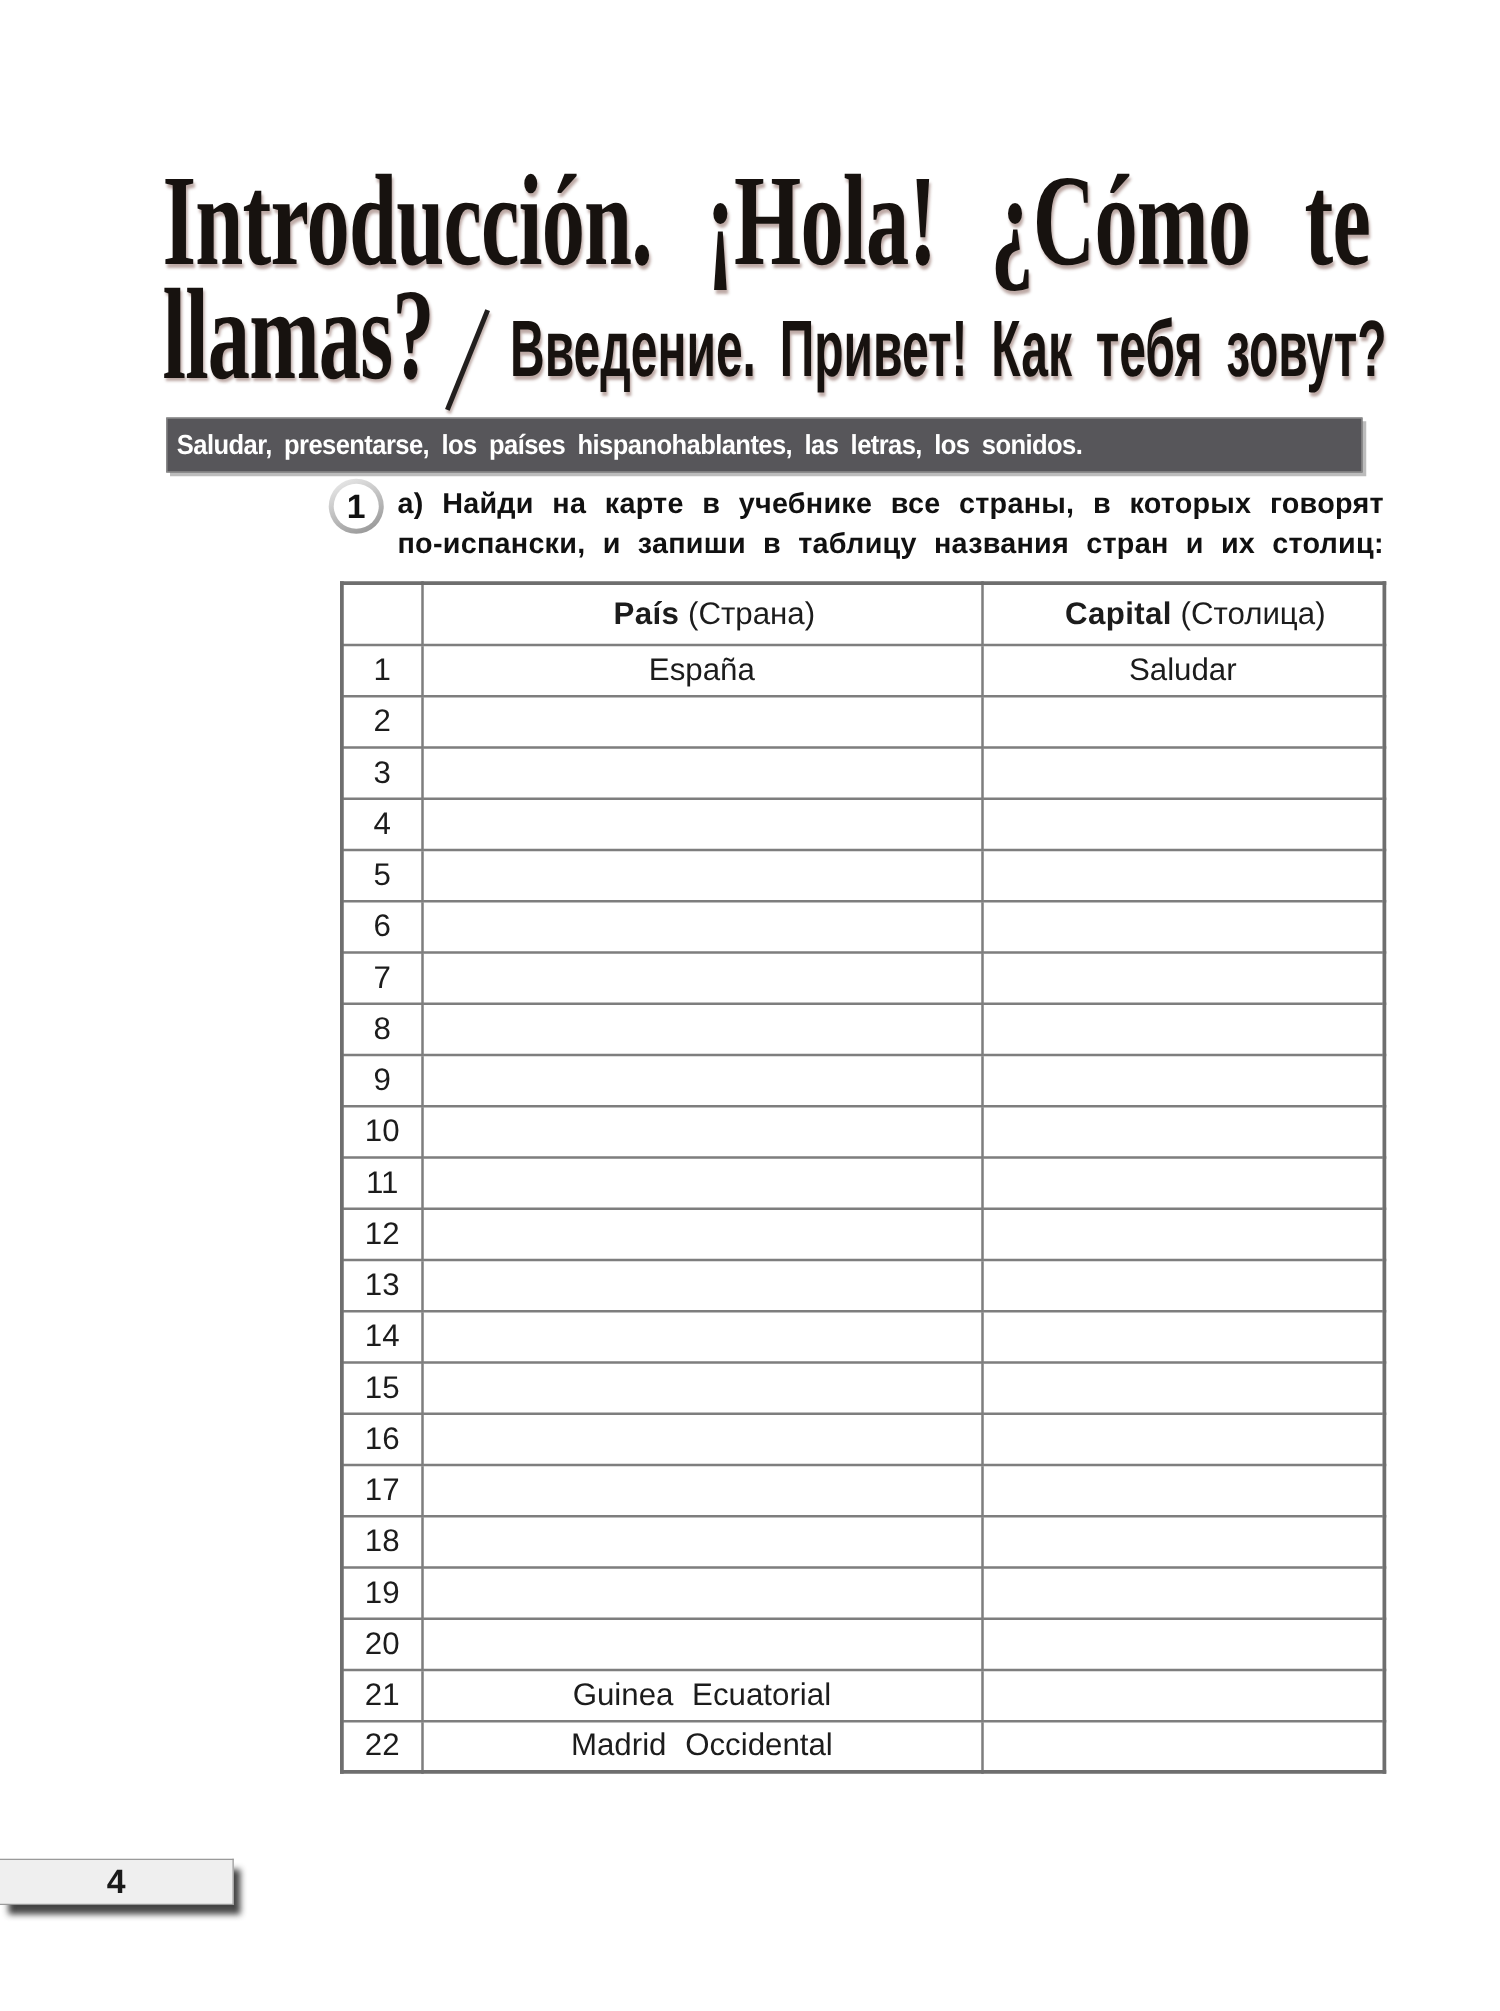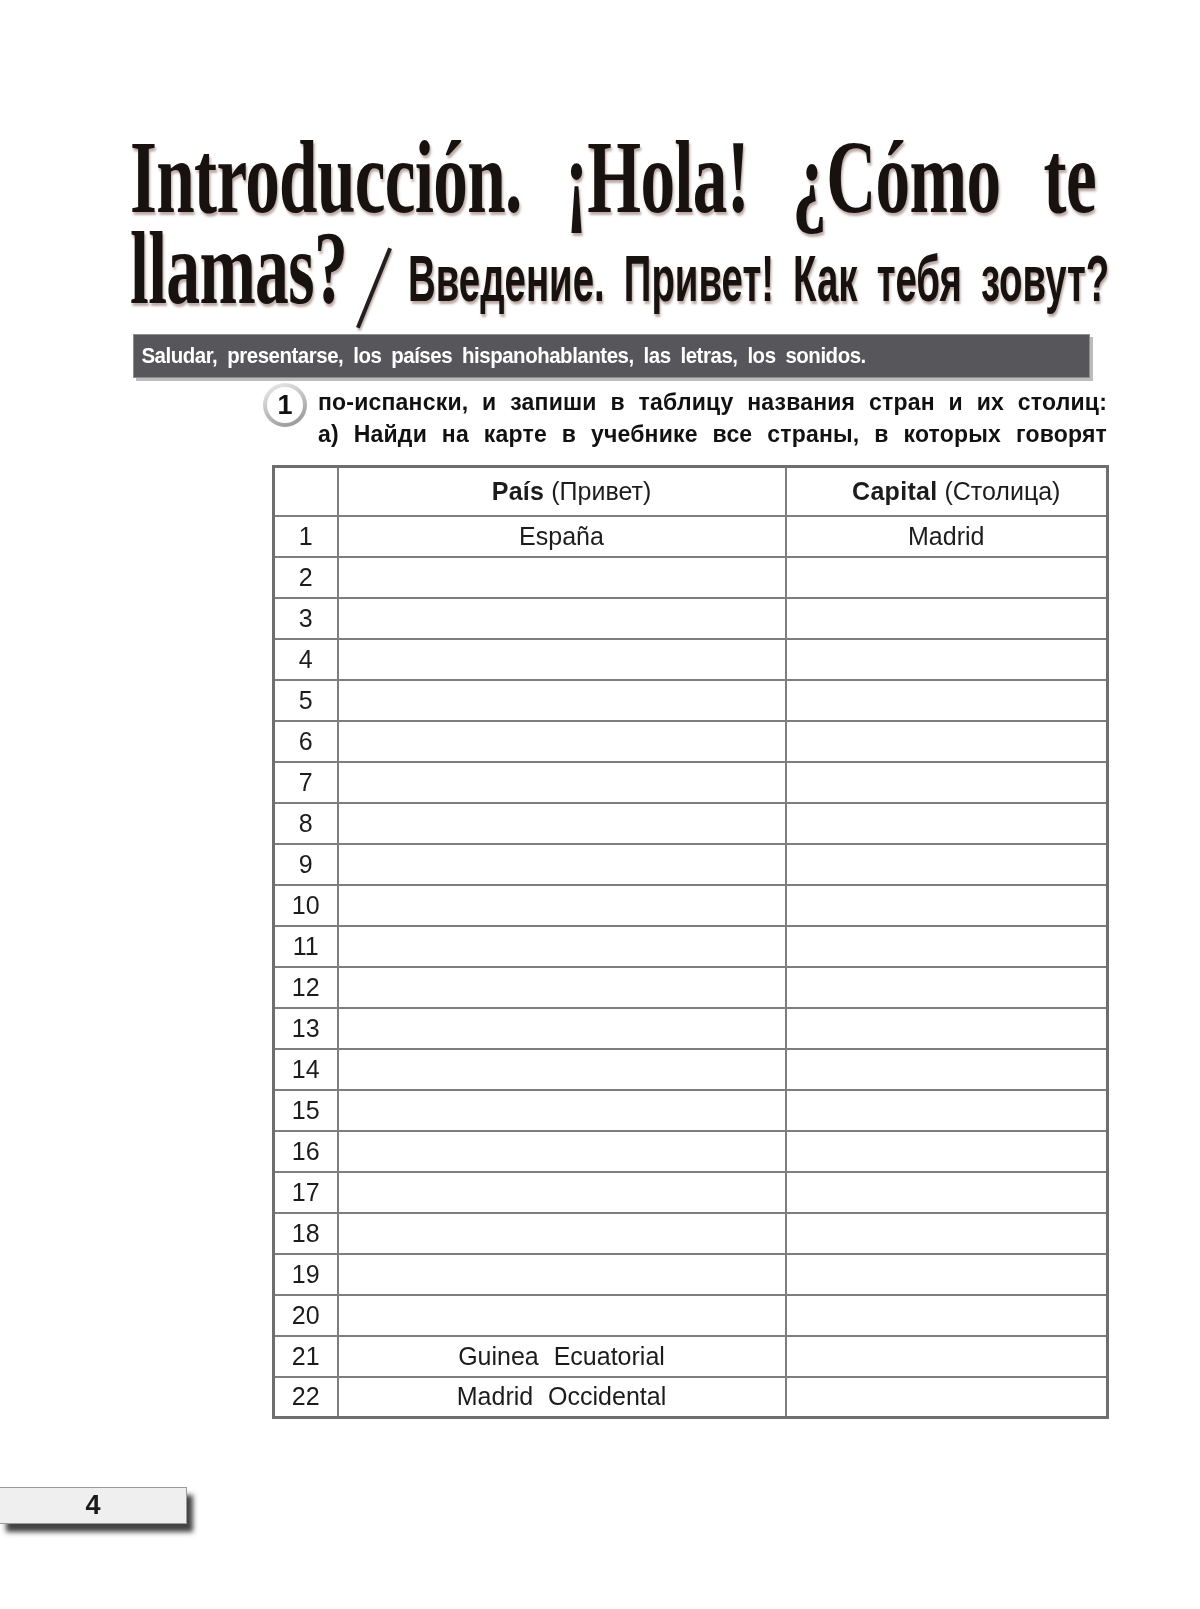--- a/index.html
+++ b/index.html
@@ -133,48 +133,48 @@
 
   <div class="banner">
     <span>Saludar, presentarse, los países hispanohablantes, las letras, los sonidos.</span>
   </div>
 
   <div class="badge">
     <div class="badge-inner">1</div>
   </div>
 
   <div class="instr">
+    <div class="instr-line">а) Найди на карте в учебнике все страны, в которых говорят</div>
     <div class="instr-line">по-испански, и запиши в таблицу названия стран и их столиц:</div>
-    <div class="instr-line">а) Найди на карте в учебнике все страны, в которых говорят</div>
   </div>
 
   <table class="country-table">
     <colgroup>
       <col class="col-num">
         <col class="col-country">
         <col class="col-capital">
     </colgroup>
     <thead>
       <tr>
         <th></th>
         <th>
           <span class="hdr-bold">País</span>
-          <span class="hdr-reg">(Привет)</span>
+          <span class="hdr-reg">(Страна)</span>
         </th>
         <th>
           <span class="hdr-bold">Capital</span>
           <span class="hdr-reg">(Столица)</span>
         </th>
       </tr>
     </thead>
     <tbody>
         <tr>
           <td class="num">1</td>
           <td class="country">España</td>
-          <td class="capital">Madrid</td>
+          <td class="capital">Saludar</td>
         </tr>
         <tr>
           <td class="num">2</td>
           <td class="country"></td>
           <td class="capital"></td>
         </tr>
         <tr>
           <td class="num">3</td>
           <td class="country"></td>
           <td class="capital"></td>

